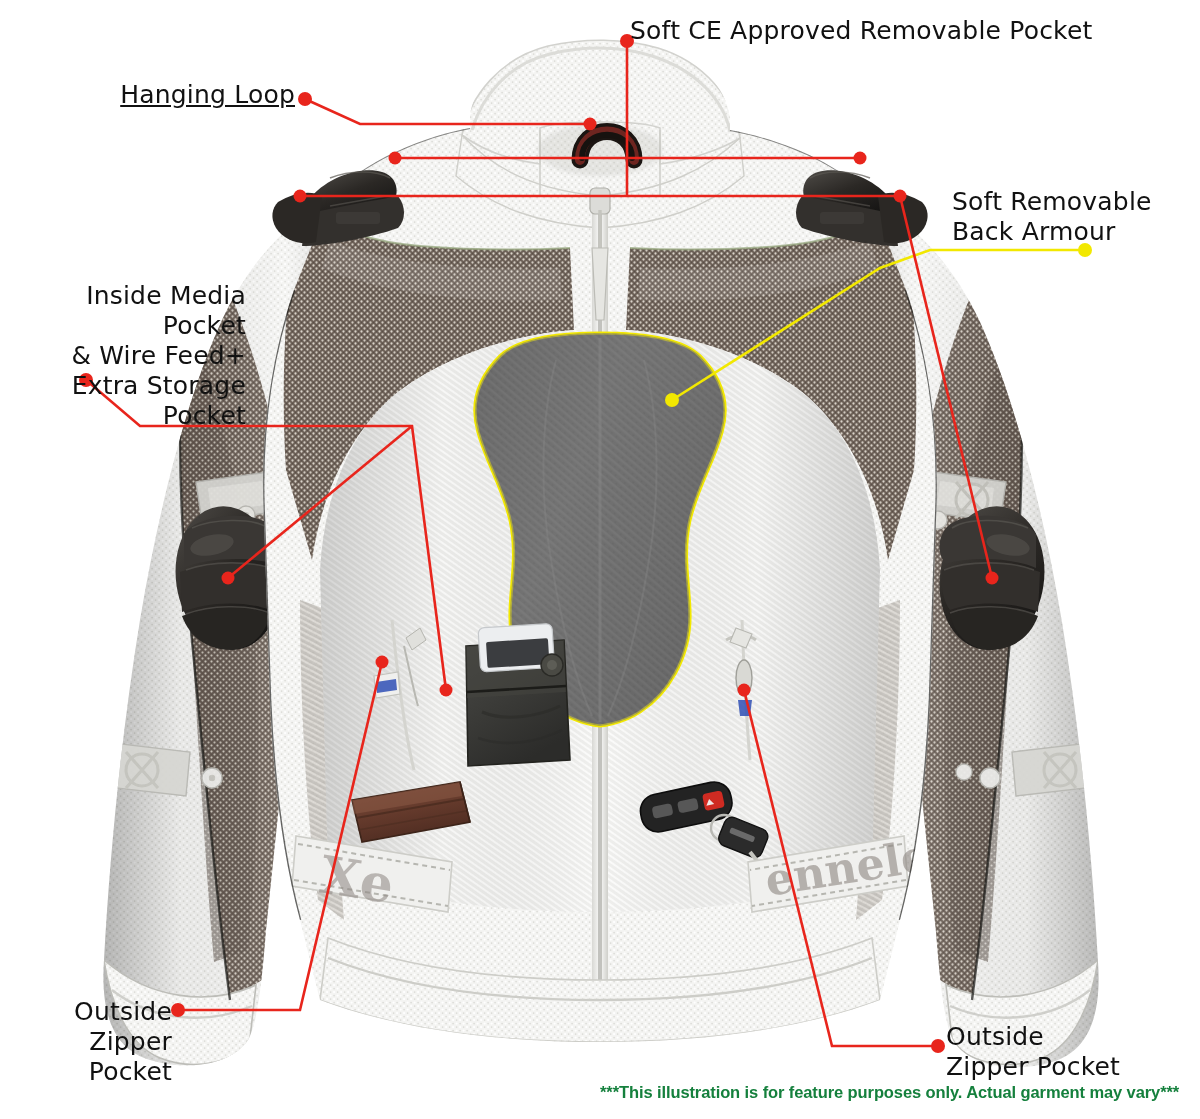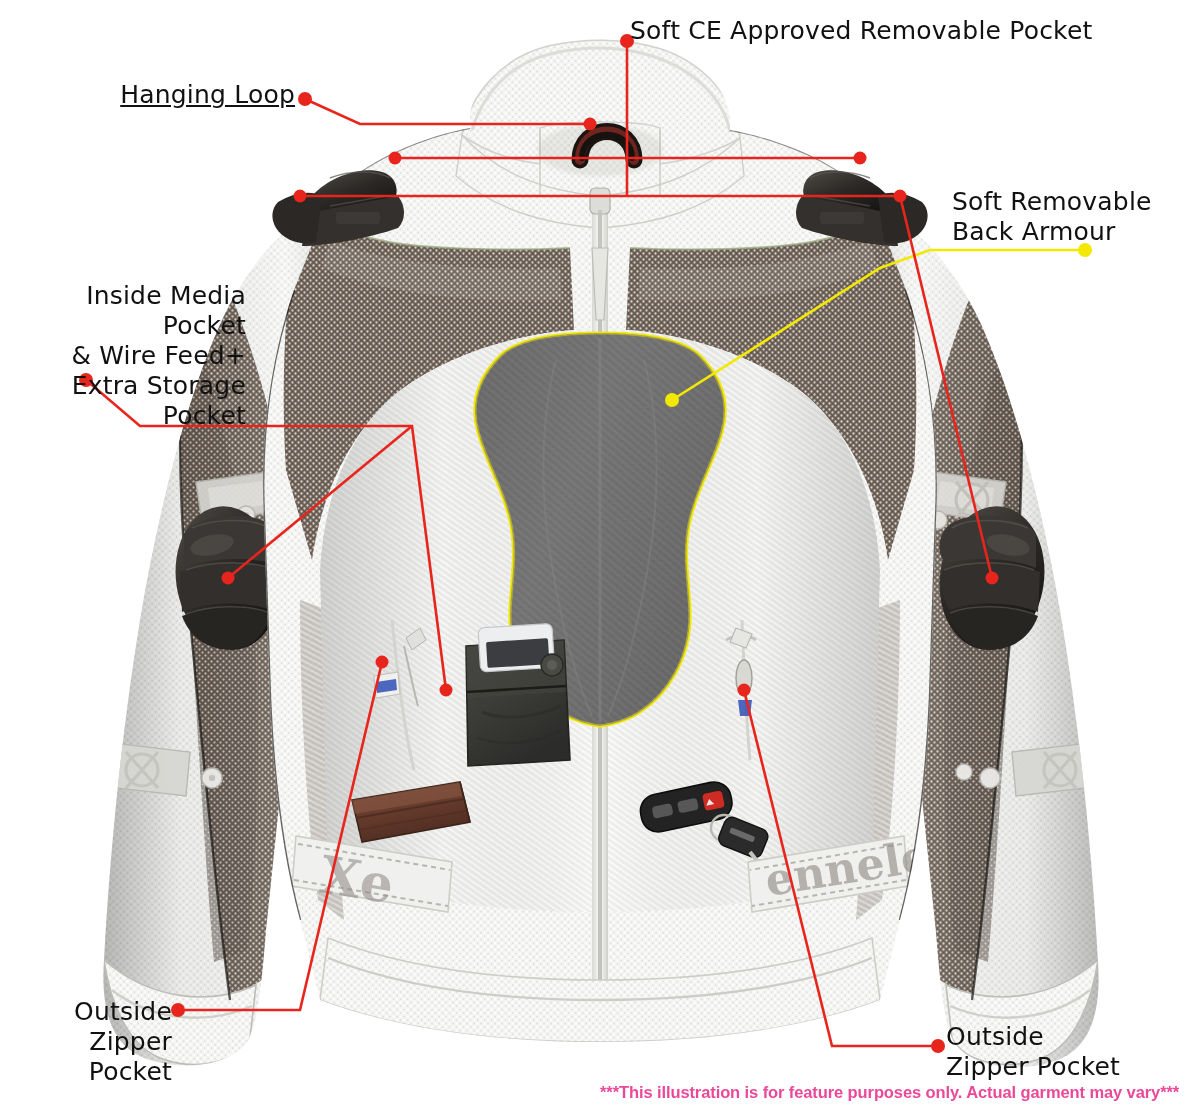--- a/index.html
+++ b/index.html
@@ -34,21 +34,21 @@
     white-space: pre-line;
     pointer-events: auto;
   }
   .label.right-align { text-align: right; }
   .label.left-align  { text-align: left; }
   .disclaimer {
     position: absolute;
     left: 600px;
     top: 1082px;
     width: 590px;
-    color: #ec4899;
+    color: #15803d;
     font-family: "Liberation Sans", sans-serif;
     font-weight: bold;
     font-size: 16.5px;
     line-height: 20px;
     text-align: left;
     letter-spacing: -0.1px;
   }
 </style>
 </head>
 <body>

